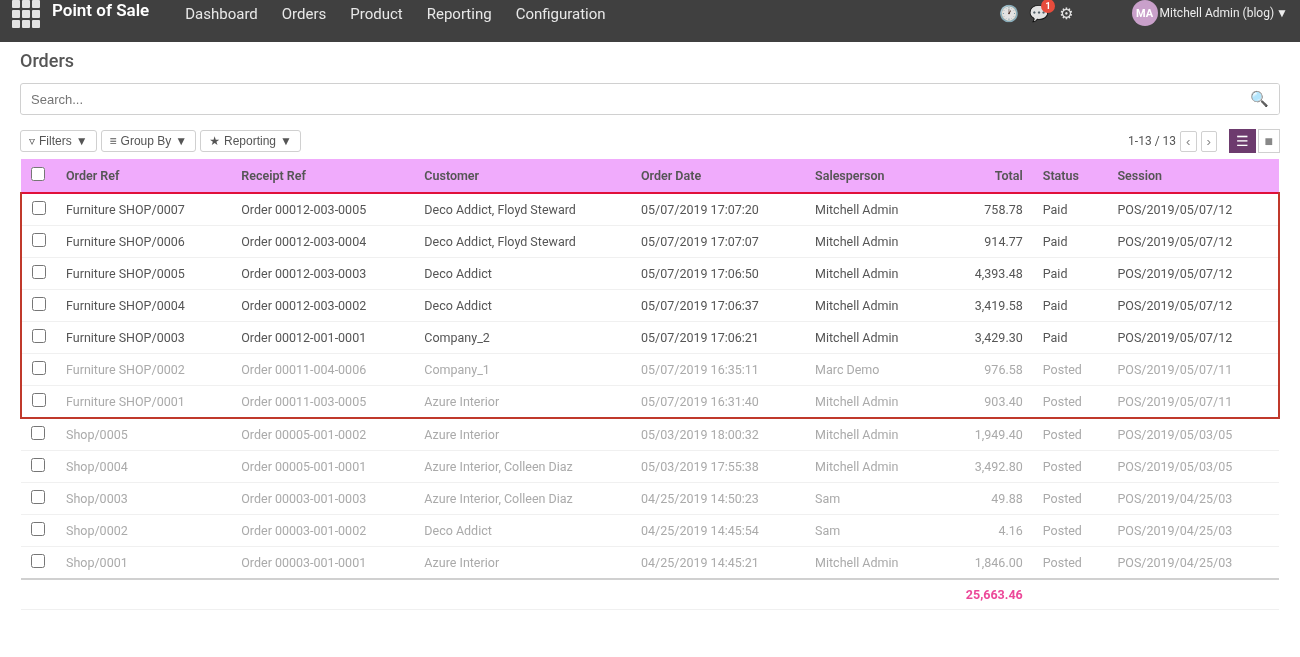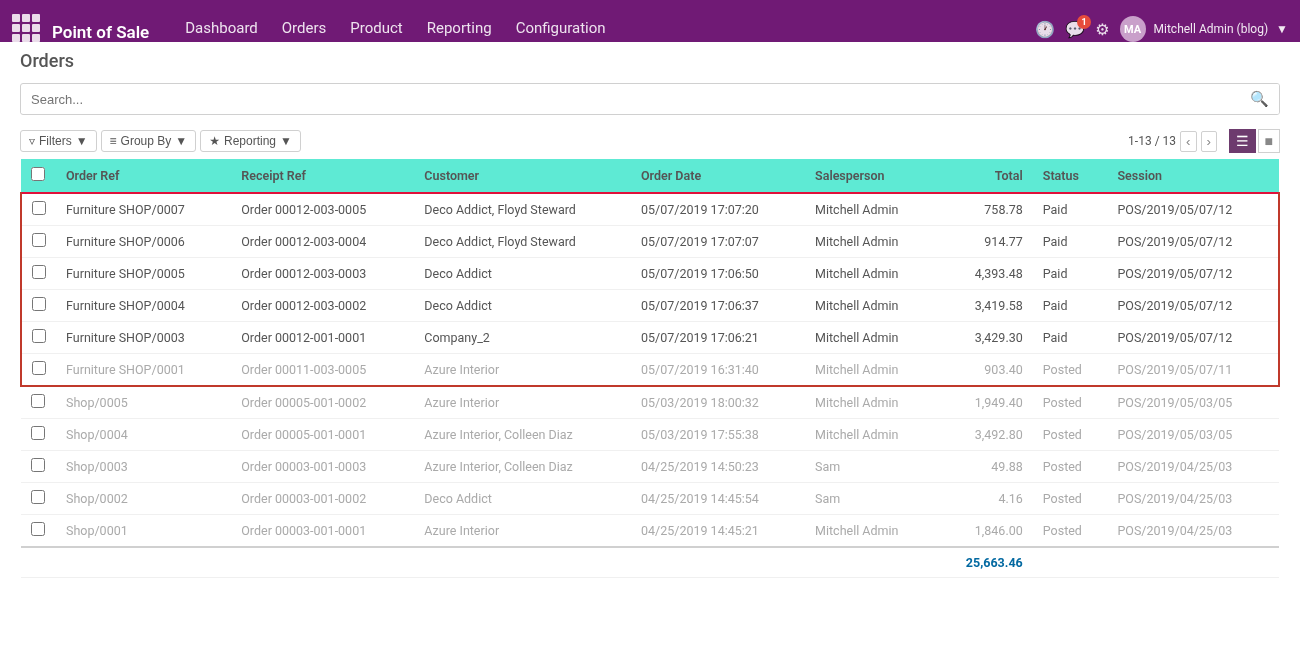--- a/index.html
+++ b/index.html
@@ -1,23 +1,23 @@
 <!DOCTYPE html>
 <html><head>
   <meta charset="utf-8">
   <style>
     * { box-sizing: border-box; margin: 0; padding: 0; }
     body { font-family: -apple-system, BlinkMacSystemFont, 'Segoe UI', Roboto, sans-serif; font-size: 13px; background: #fff; color: #333; }
 
     
     .topnav {
-      background: #701a75;
+      background: #404040;
       color: #fff;
       display: flex;
-      align-items: flex-end;
+      align-items: flex-start;
       height: 42px;
       padding: 0 12px;
       gap: 8px;
     }
     .topnav-grid-icon {
       width: 28px; height: 28px;
       display: grid; grid-template-columns: repeat(3,8px); grid-template-rows: repeat(3,8px); gap: 2px;
       cursor: pointer; margin-right: 4px;
     }
     .topnav-grid-icon span { background: rgba(255,255,255,0.85); border-radius: 1px; }
@@ -30,21 +30,21 @@
     .topnav-right { display: flex; align-items: center; gap: 10px; }
     .topnav-icon { color: rgba(255,255,255,0.85); font-size: 16px; cursor: pointer; position: relative; }
     .notif-badge {
       position: absolute; top: -5px; right: -6px;
       background: #e74c3c; color: #fff; font-size: 9px;
       border-radius: 50%; width: 14px; height: 14px;
       display: flex; align-items: center; justify-content: center; font-weight: bold;
     }
     .topnav-user {
       color: rgba(255,255,255,0.9); font-size: 12px; cursor: pointer;
-      display: flex; align-items: center; gap: 8px;
+      display: flex; align-items: center; gap: 2px; margin-left: 48px;
     }
     .topnav-avatar {
       width: 26px; height: 26px; border-radius: 50%; background: #c9a0ca;
       display: flex; align-items: center; justify-content: center; font-size: 11px; color: #fff; font-weight: bold;
     }
     .page-title { font-size: 18px; font-weight: 500; color: #555; padding: 8px 0 12px 0; }
 
     
     .search-bar {
       display: flex; align-items: center; gap: 0;
@@ -79,21 +79,21 @@
 
     
     .orders-table {
       width: 100%; border-collapse: collapse; font-size: 12.5px;
     }
     .orders-table thead tr {
       border-bottom: 2px solid #d0d0d0;
     }
     .orders-table th {
       text-align: left; padding: 8px 10px; color: #555; font-weight: 600;
-      background: #5eead4; cursor: pointer; white-space: nowrap;
+      background: #f0abfc; cursor: pointer; white-space: nowrap;
     }
     .orders-table th.right, .orders-table td.right { text-align: right; }
     .orders-table td {
       padding: 7px 10px; border-bottom: 1px solid #f0f0f0; color: #555;
     }
     .row-highlighted td { }
     .row-highlighted:first-child td { border-top: 2px solid #e0103a; }
     .row-highlighted:last-child td { border-bottom: 2px solid #e0103a !important; }
     .row-highlighted td:first-child { border-left: 2px solid #e0103a; }
     .row-highlighted td:last-child { border-right: 2px solid #e0103a; }
@@ -279,20 +279,31 @@
     <td class="">Furniture SHOP/0003</td>
     <td>Order 00012-001-0001</td>
     <td>Company_2</td>
     <td>05/07/2019 17:06:21</td>
     <td>Mitchell Admin</td>
     <td class="right">3,429.30</td>
     <td class="status-paid">Paid</td>
     <td style="border-right: 2px solid rgb(192, 57, 43);">POS/2019/05/07/12</td>
   </tr>
         <tr class="row-highlighted row-muted">
+    <td style="border-left: 2px solid rgb(192, 57, 43);"><input type="checkbox" class="cb" style=""></td>
+    <td class="link-text">Furniture SHOP/0002</td>
+    <td>Order 00011-004-0006</td>
+    <td>Company_1</td>
+    <td>05/07/2019 16:35:11</td>
+    <td>Marc Demo</td>
+    <td class="right">976.58</td>
+    <td class="status-posted">Posted</td>
+    <td style="border-right: 2px solid rgb(192, 57, 43);">POS/2019/05/07/11</td>
+  </tr>
+        <tr class="row-highlighted row-muted">
     <td style="border-bottom: 2px solid rgb(192, 57, 43); border-left: 2px solid rgb(192, 57, 43);"><input type="checkbox" class="cb" style=""></td>
     <td class="link-text" style="border-bottom: 2px solid rgb(192, 57, 43);">Furniture SHOP/0001</td>
     <td style="border-bottom: 2px solid rgb(192, 57, 43);">Order 00011-003-0005</td>
     <td style="border-bottom: 2px solid rgb(192, 57, 43);">Azure Interior</td>
     <td style="border-bottom: 2px solid rgb(192, 57, 43);">05/07/2019 16:31:40</td>
     <td style="border-bottom: 2px solid rgb(192, 57, 43);">Mitchell Admin</td>
     <td class="right" style="border-bottom: 2px solid rgb(192, 57, 43);">903.40</td>
     <td class="status-posted" style="border-bottom: 2px solid rgb(192, 57, 43);">Posted</td>
     <td style="border-bottom: 2px solid rgb(192, 57, 43); border-right: 2px solid rgb(192, 57, 43);">POS/2019/05/07/11</td>
   </tr>
@@ -346,18 +357,18 @@
     <td>Order 00003-001-0001</td>
     <td>Azure Interior</td>
     <td>04/25/2019 14:45:21</td>
     <td>Mitchell Admin</td>
     <td class="right">1,846.00</td>
     <td class="status-posted">Posted</td>
     <td>POS/2019/04/25/03</td>
   </tr>
         <tr>
   <td colspan="6" style="border-top:2px solid #d0d0d0;"></td>
-  <td class="right" style="font-weight:bold; color:#0369a1; border-top:2px solid #d0d0d0;">25,663.46</td>
+  <td class="right" style="font-weight:bold; color:#ec4899; border-top:2px solid #d0d0d0;">25,663.46</td>
   <td colspan="2" style="border-top:2px solid #d0d0d0;"></td>
 </tr>
       </tbody>
   </table>
 </div>
 
 </body></html>

